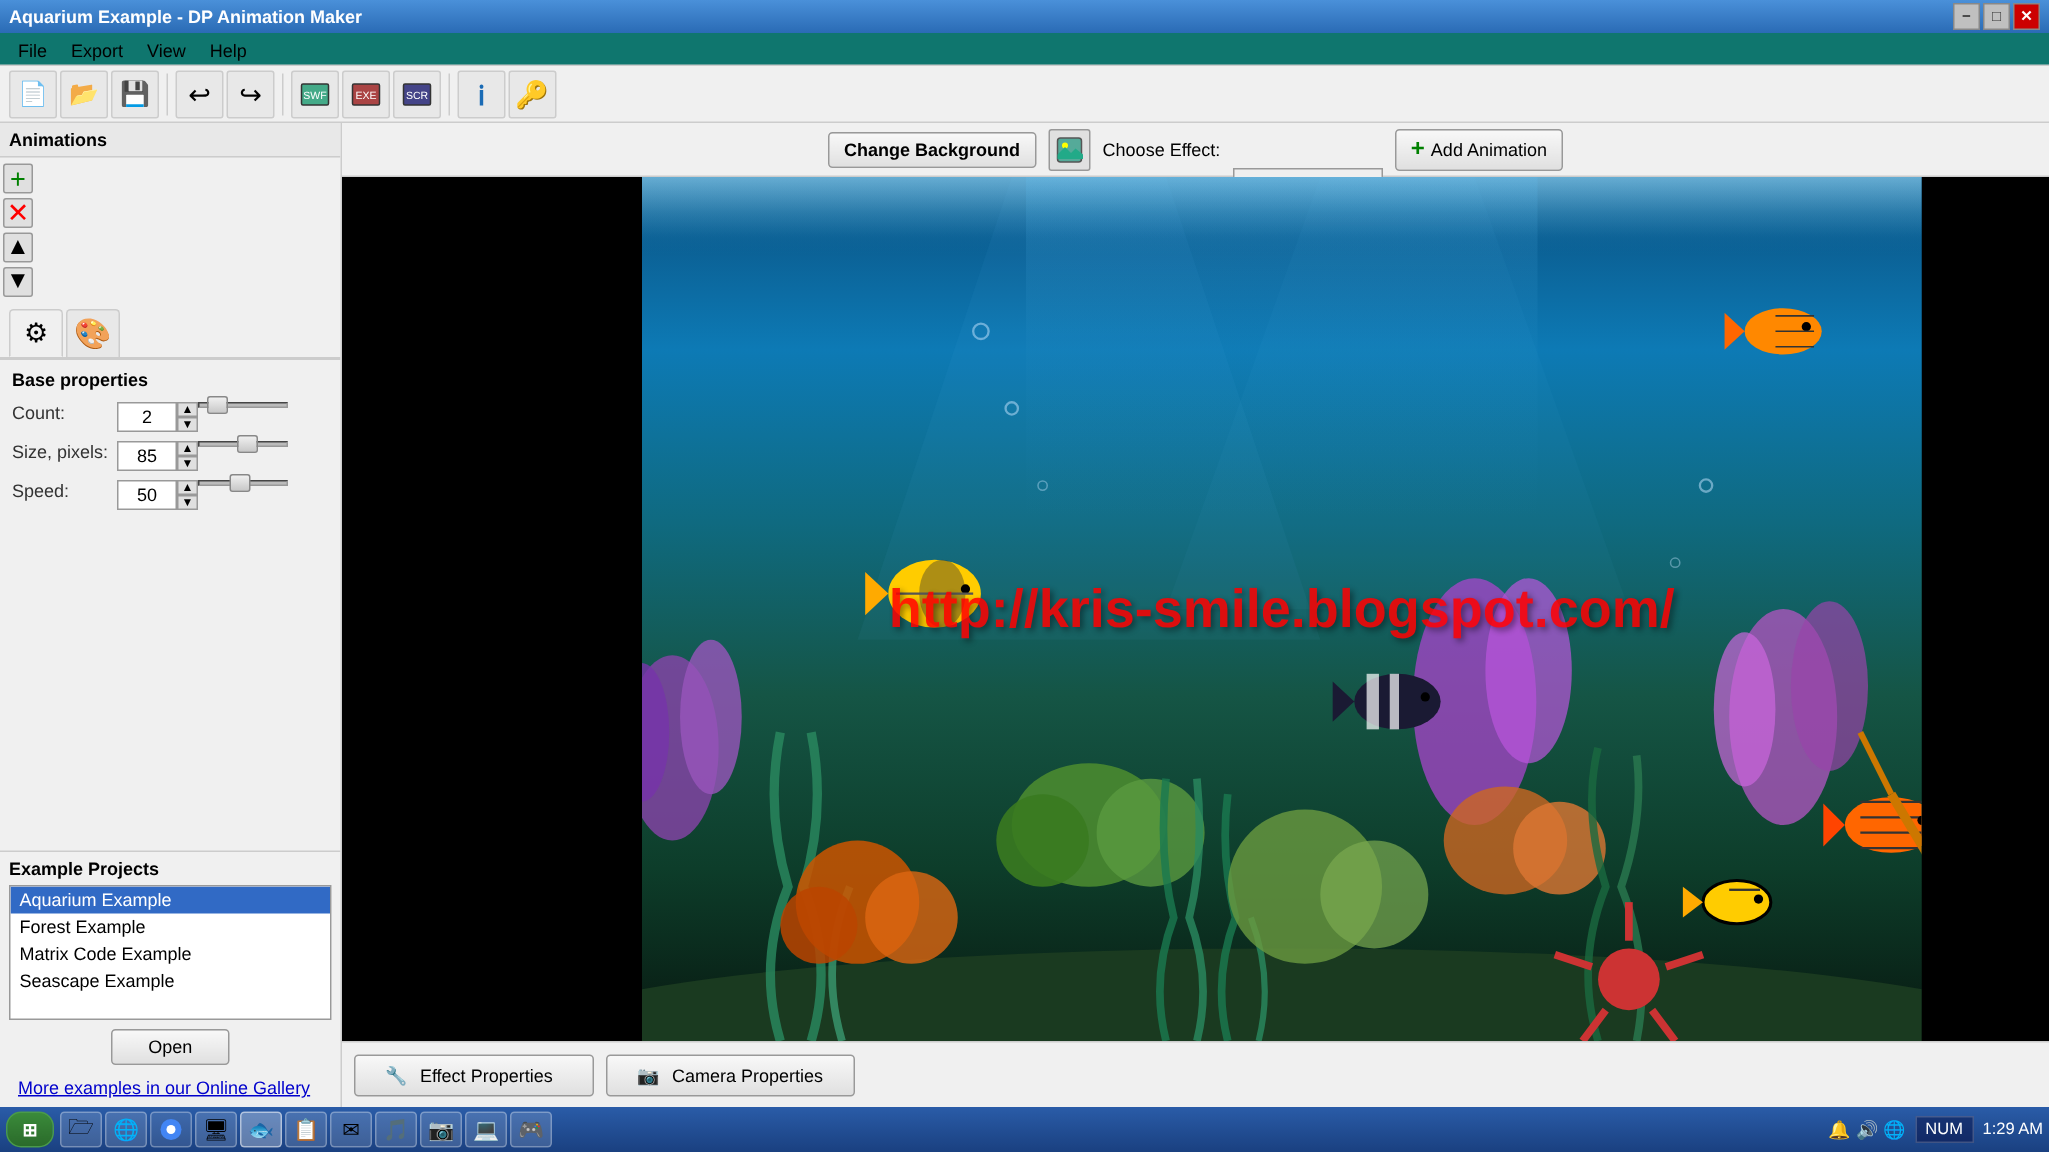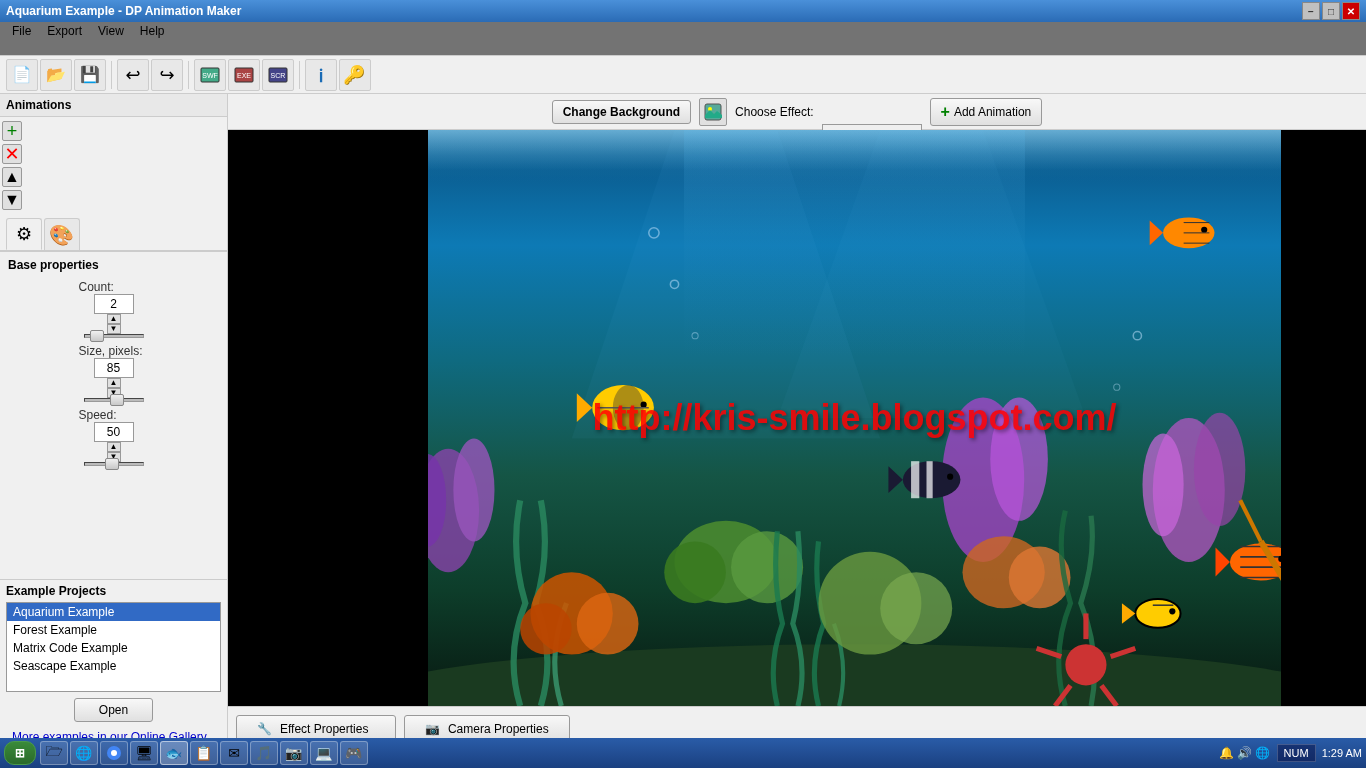--- a/index.html
+++ b/index.html
@@ -22,24 +22,24 @@
       width: 18px; height: 18px;
       background: #c0c0c0;
       border: 1px solid #888;
       display: flex; align-items: center; justify-content: center;
       font-size: 10px; cursor: pointer; color: #333;
     }
     #titlebar .win-btn.close { background: #cc0000; color: white; }
 
     
     #menubar {
-      background: #737373;
-      height: 34px;
-      display: flex;
-      align-items: flex-start;
+      background: #0f766e;
+      height: 22px;
+      display: flex;
+      align-items: flex-end;
       padding: 0 4px;
       border-bottom: 1px solid #ccc;
     }
     .menu-item {
       padding: 2px 8px;
       cursor: pointer;
       font-size: 12px;
     }
 
     
@@ -141,23 +141,21 @@
 
     
     .base-props {
       padding: 6px 8px;
       border-top: 2px solid #ccc;
       flex: 1;
     }
     .base-props-title { font-weight: bold; margin-bottom: 8px; }
     .prop-row {
       display: flex;
-      align-items: center;
       margin-bottom: 6px;
-      flex-direction: column;
     }
     .prop-label { width: 70px; font-size: 12px; color: #333; }
     .prop-input {
       width: 40px; height: 20px;
       border: 1px solid #999;
       text-align: center;
       font-size: 12px;
       padding: 0 2px;
     }
     .prop-spinner {

